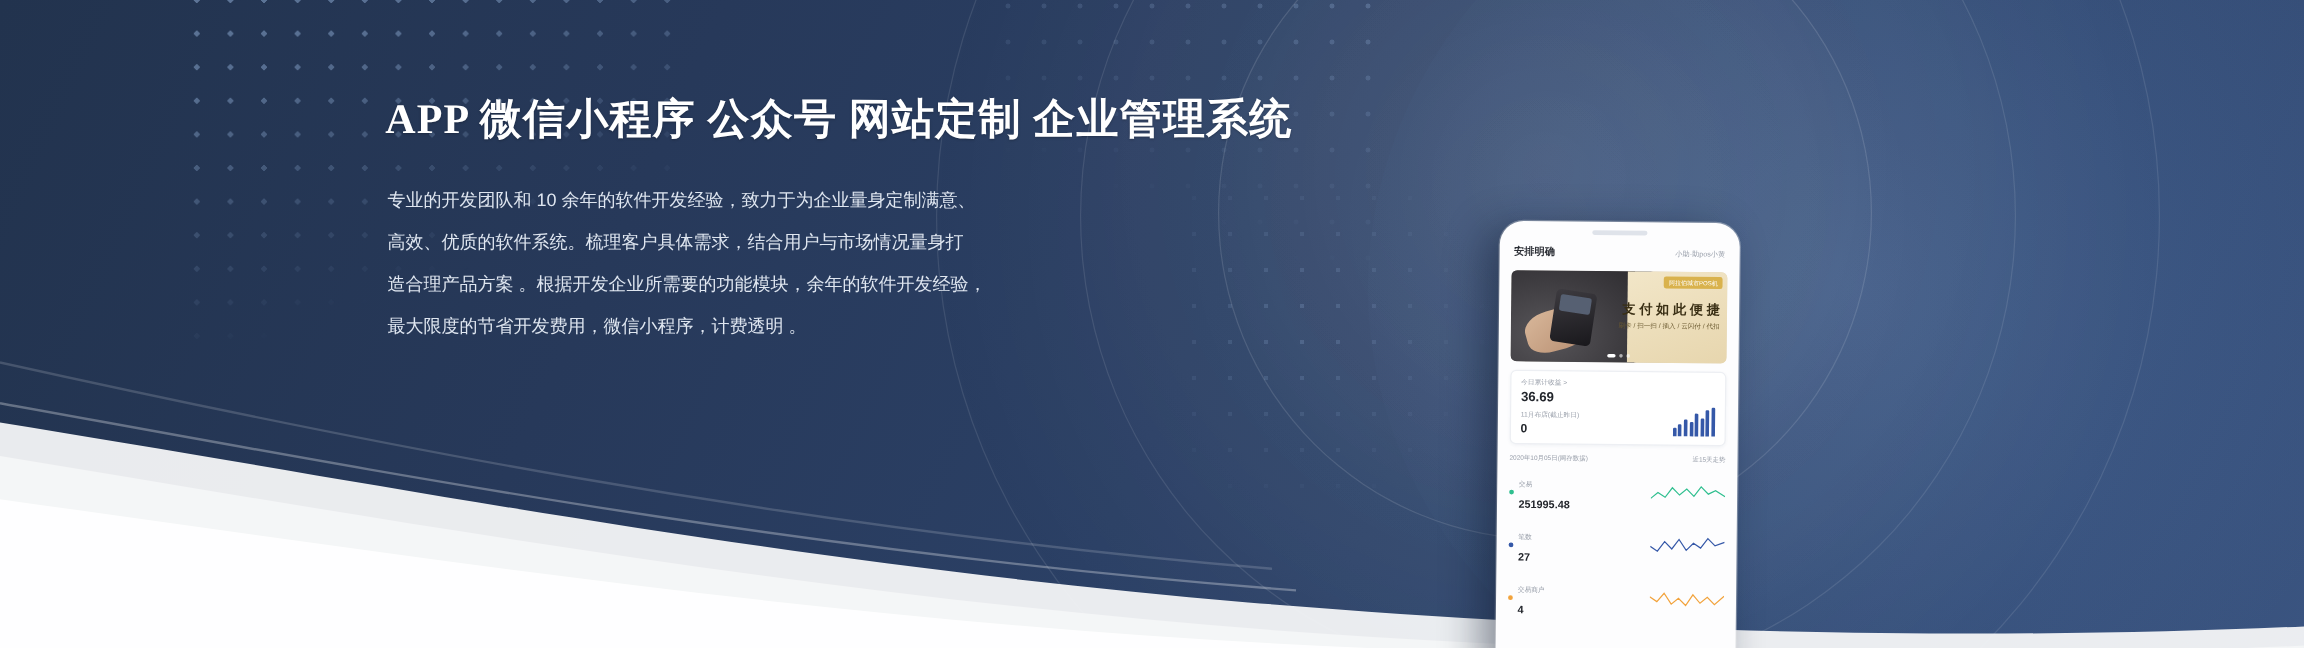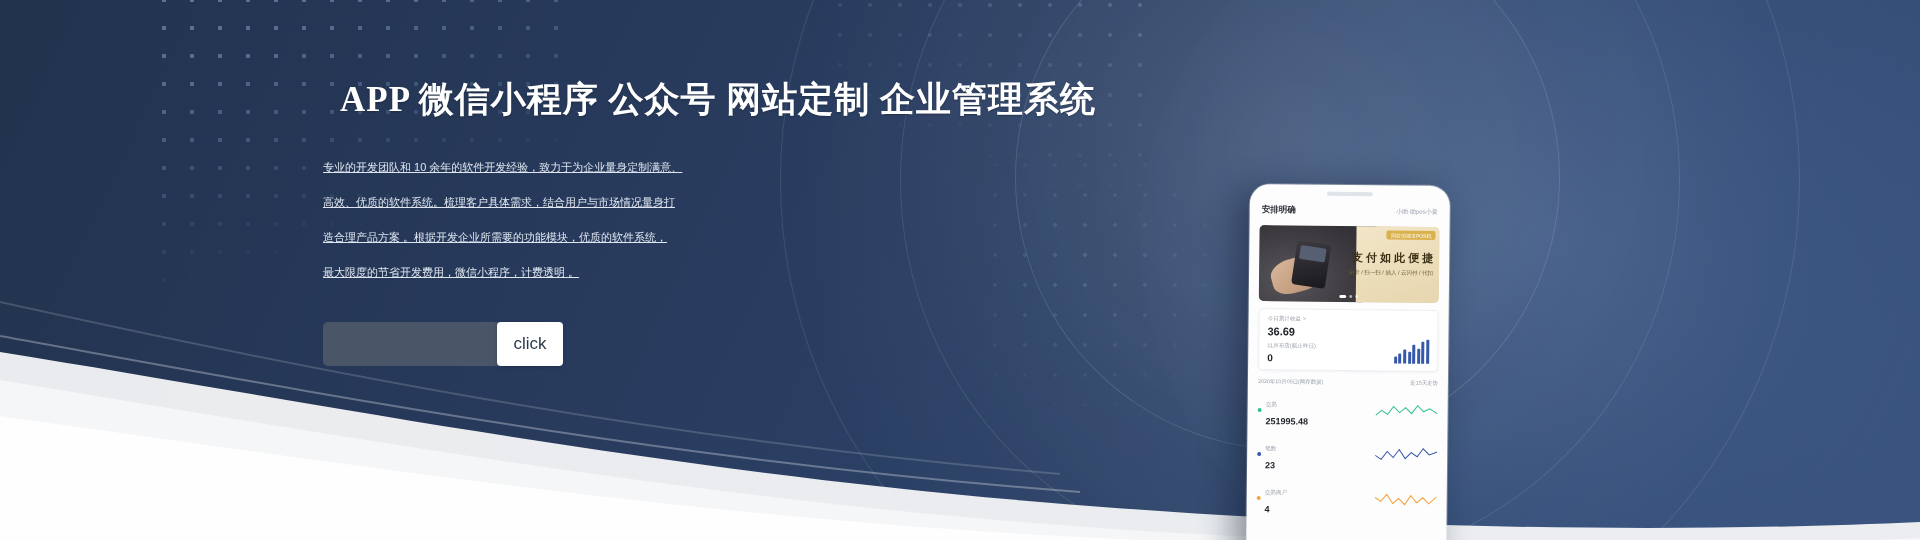--- a/index.html
+++ b/index.html
@@ -100,30 +100,28 @@
   }
   .headline {
     position:absolute; top:76px; left:0;
     font-family:"Liberation Serif","DejaVu Serif",serif;
     font-weight:bold;
     font-size:35px;
     letter-spacing:1px;
     color:#ffffff;
     white-space:nowrap;
     text-shadow:0 1px 2px rgba(0,0,0,0.25);
-    margin-left:19px;
   }
   .paragraph {
     position:absolute; top:150px; left:2px;
     width:620px;
-    font-size:11px;
+    font-size:15px;
     line-height:35px;
     color:#dfe6f0;
     font-weight:400;
-    text-decoration:underline;
   }
   .paragraph .line { white-space:nowrap; }
 
   
   .cta-row {
     position:absolute;
     top:322px; left:2px;
     display:flex; align-items:stretch;
     width:246px; height:44px;
   }
@@ -291,28 +289,24 @@
     <path d="M0,96 C300,150 660,220 1080,252" fill="none" stroke="rgba(255,255,255,0.30)" stroke-width="2"></path>
     <path d="M0,62 C280,124 640,198 1060,234" fill="none" stroke="rgba(255,255,255,0.16)" stroke-width="2"></path>
   </svg>
 
   <div class="content" data-name="hero-content">
     <div class="headline" data-name="page-title">APP  微信小程序  公众号  网站定制 企业管理系统</div>
 
     <div class="paragraph" data-name="hero-description">
       <div class="line" data-name="description-line">专业的开发团队和  10  余年的软件开发经验，致力于为企业量身定制满意、</div>
       <div class="line" data-name="description-line">高效、优质的软件系统。梳理客户具体需求，结合用户与市场情况量身打</div>
-      <div class="line" data-name="description-line">造合理产品方案 。根据开发企业所需要的功能模块，优质的软件系统，</div>
+      <div class="line" data-name="description-line">造合理产品方案 。根据开发企业所需要的功能模块，余年的软件开发经验，</div>
       <div class="line" data-name="description-line">最大限度的节省开发费用，微信小程序，计费透明 。</div>
     </div>
 
-    <div class="cta-row" data-name="cta-row">
-      <input class="cta-input" type="text" data-name="search-input" value="" placeholder="" style="">
-      <button class="cta-button" data-name="click-button">click</button>
-    </div>
   </div>
 
   <div class="phone" data-name="phone-mockup">
     <div class="phone-notch" data-name="phone-speaker"></div>
 
     <div class="phone-head" data-name="app-header">
       <div class="phone-title" data-name="app-title">安排明确</div>
       <div class="phone-sub" data-name="app-subtitle">小助·助pos小黄</div>
     </div>
 
@@ -363,21 +357,21 @@
       </span>
       <svg class="spark" data-name="sparkline-chart" viewBox="0 0 62 20" preserveAspectRatio="none">
         <polyline fill="none" stroke="#2fbf8f" stroke-width="1" points="0,14 6,9 12,13 18,5 24,11 30,6 36,12 42,4 48,10 54,7 62,12"></polyline>
       </svg>
     </div>
 
     <div class="list-row" data-name="list-item">
       <span class="dotmark" data-name="status-dot-icon" style="background:#3558a8"></span>
       <span class="row-text">
         <span class="row-label" data-name="list-item-label">笔数</span><br>
-        <span class="row-val" data-name="list-item-value">23</span>
+        <span class="row-val" data-name="list-item-value">27</span>
       </span>
       <svg class="spark" data-name="sparkline-chart" viewBox="0 0 62 20" preserveAspectRatio="none">
         <polyline fill="none" stroke="#3558a8" stroke-width="1" points="0,10 6,14 12,6 18,12 24,4 30,13 36,7 42,11 48,3 54,9 62,6"></polyline>
       </svg>
     </div>
 
     <div class="list-row" data-name="list-item">
       <span class="dotmark" data-name="status-dot-icon" style="background:#f2a33c"></span>
       <span class="row-text">
         <span class="row-label" data-name="list-item-label">交易商户</span><br>

